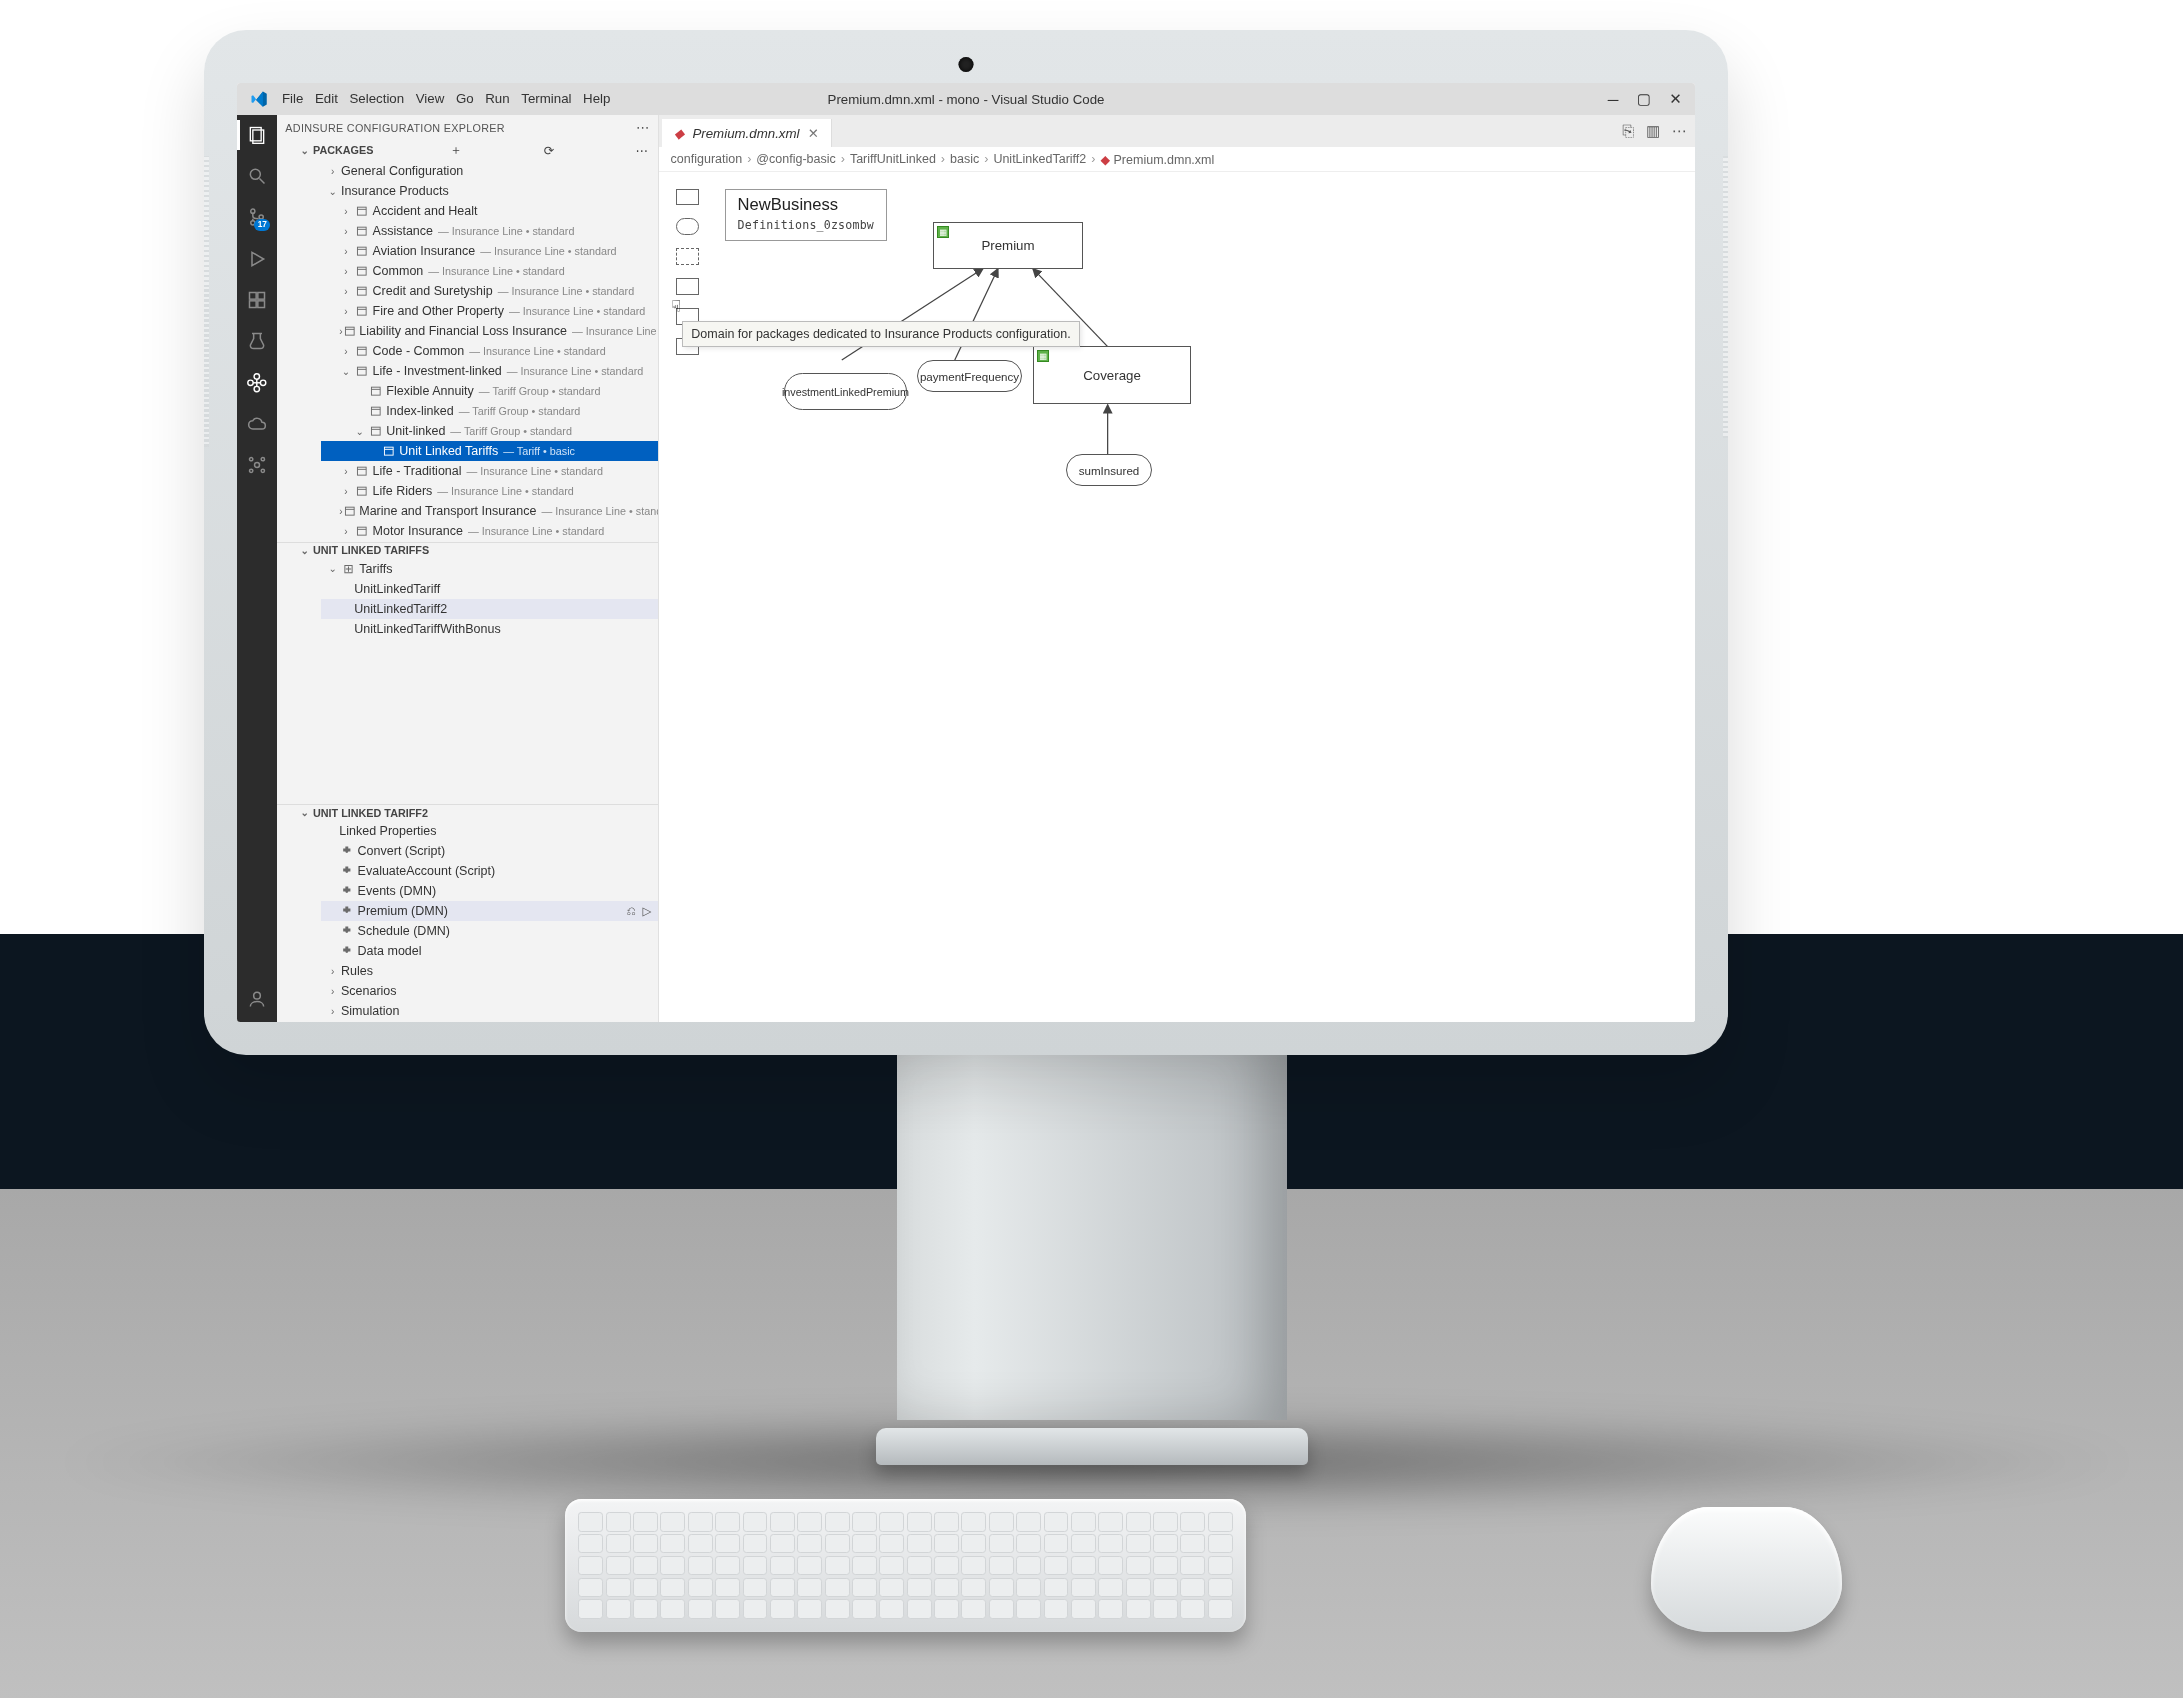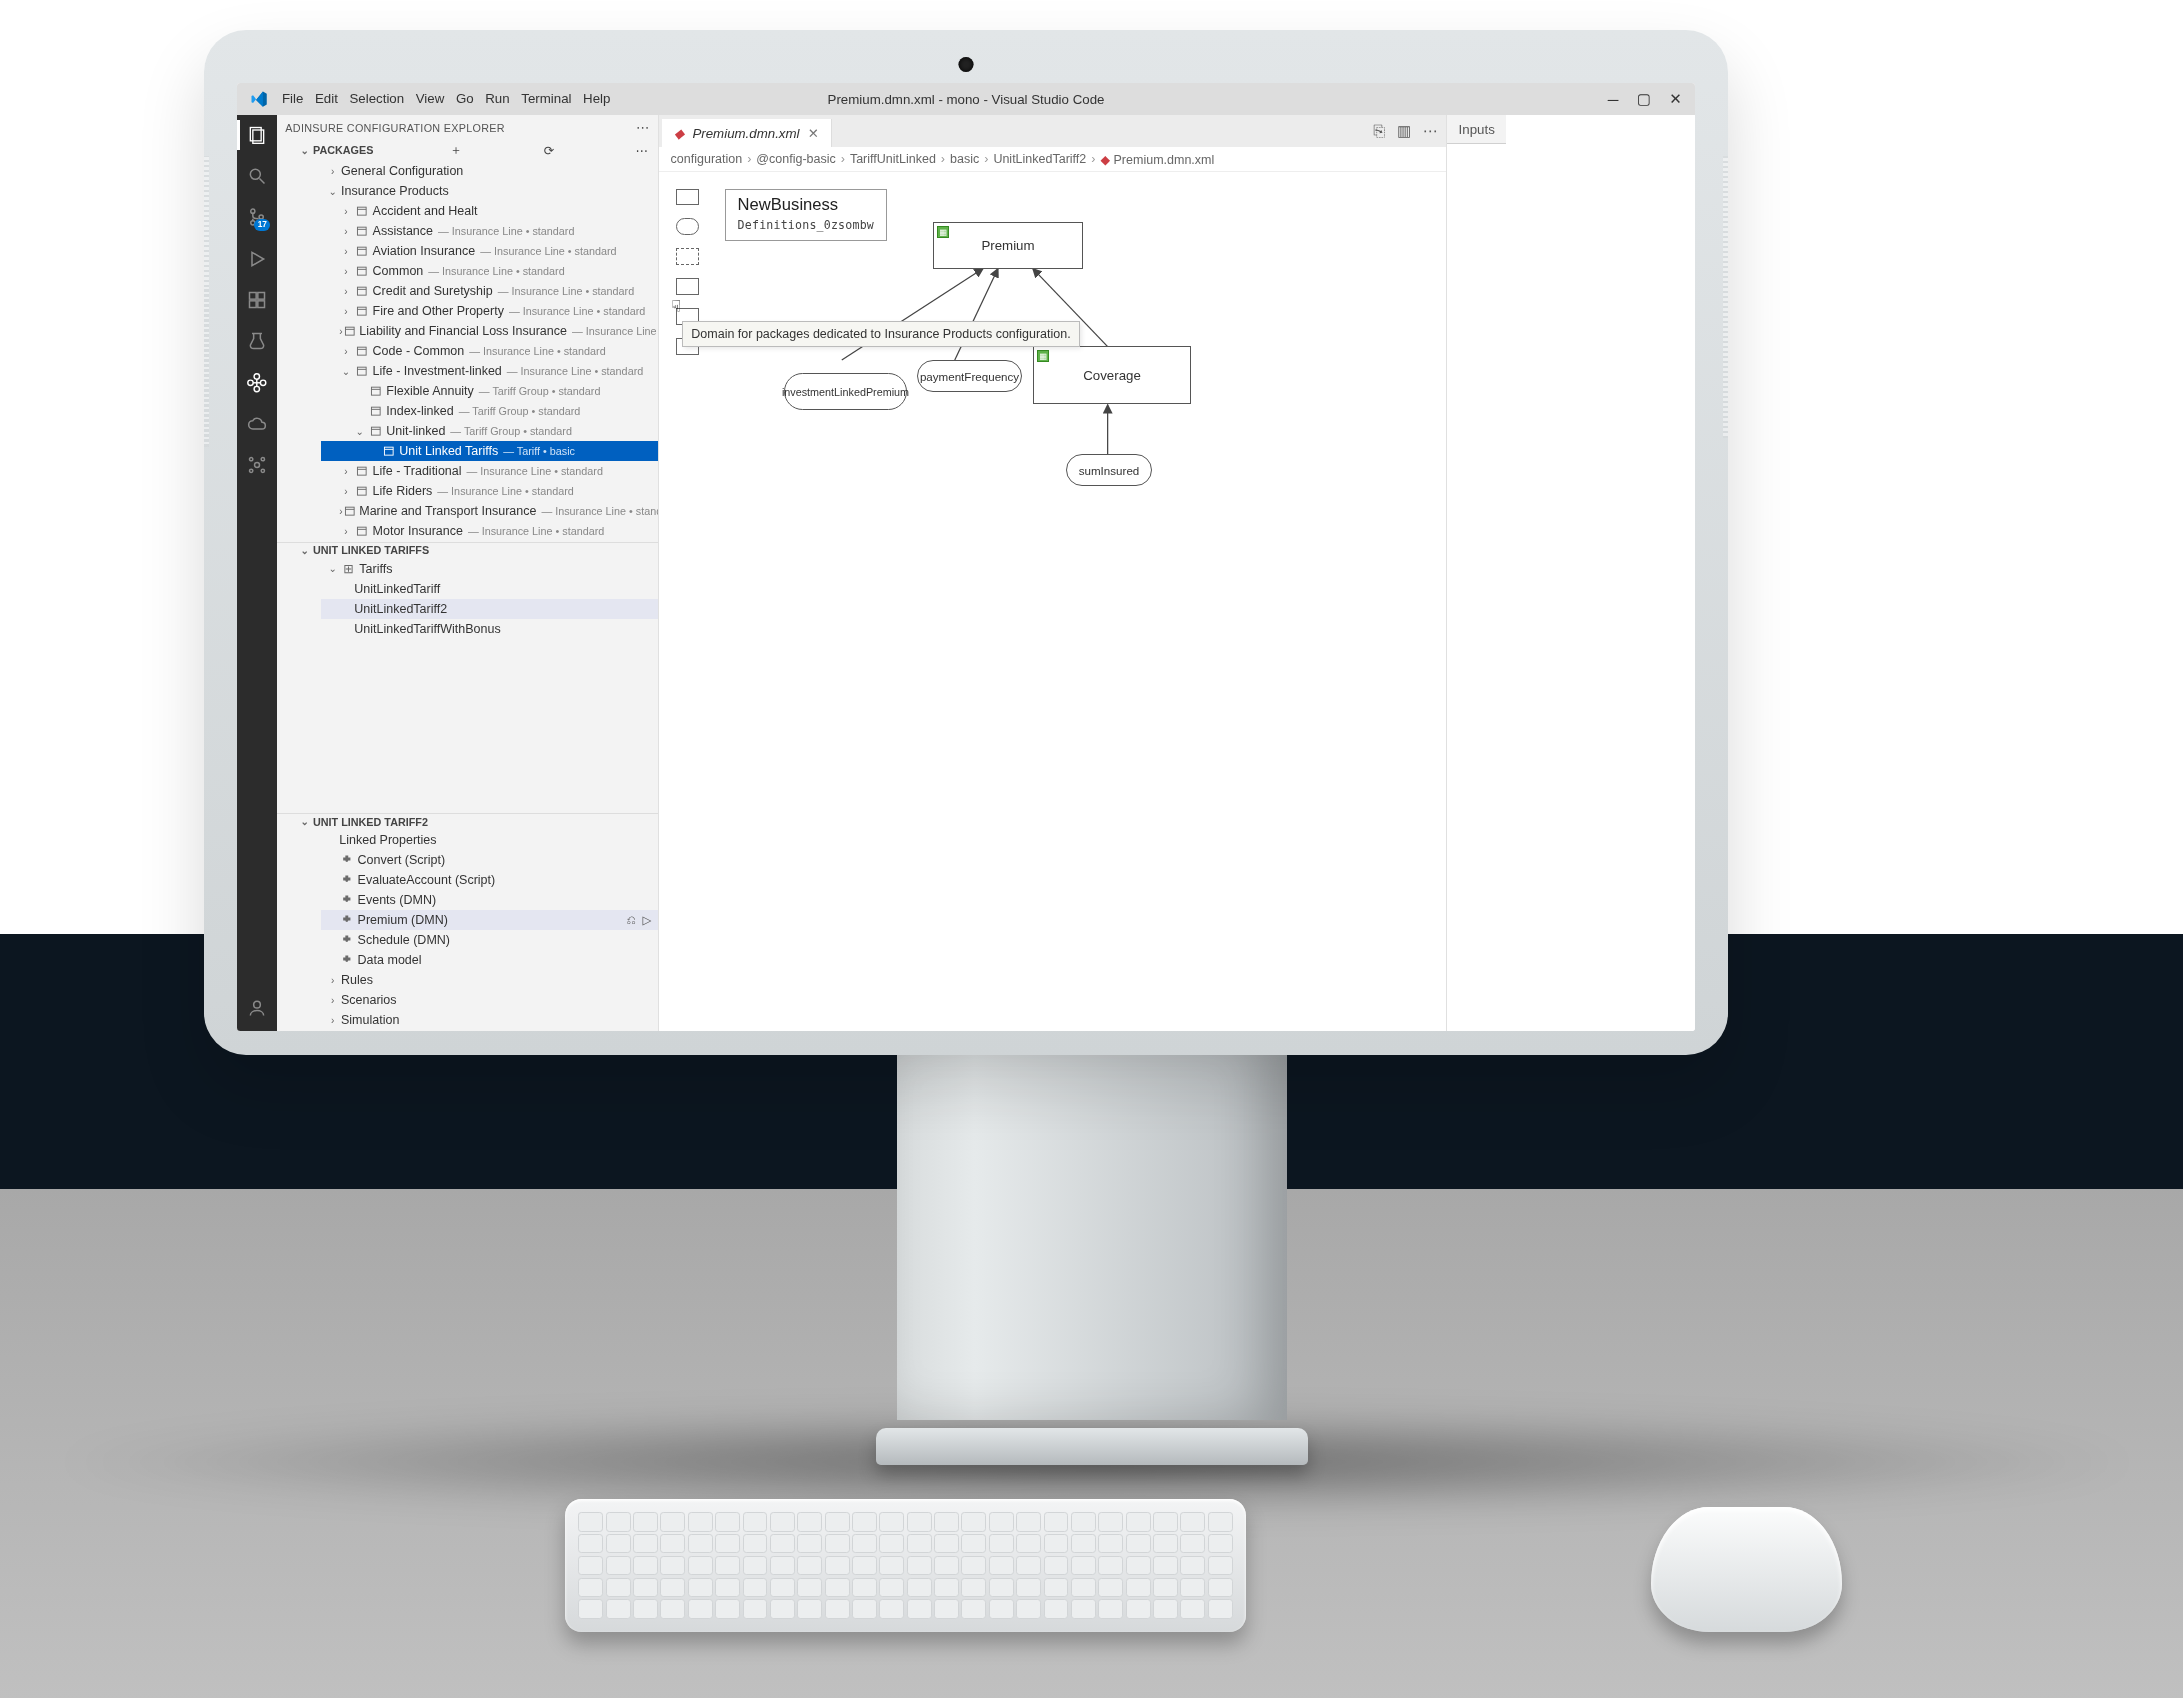--- a/index.html
+++ b/index.html
@@ -1,19 +1,19 @@
 <!DOCTYPE html>
 <html style="font-size:13.3px"><head>
 <meta charset="utf-8">
 <style>
 * { margin:0; padding:0; box-sizing:border-box; font-family:"Segoe UI",Arial,sans-serif; }
 body { background:linear-gradient(180deg,#fff 0%,#fff 55%,#0c1620 55%,#0c1620 70%,#a8a8a8 70%,#c0c0c0 100%); width:2183px; height:1698px; position:relative; overflow:hidden; }
 
 
-.monitor { position:absolute; left:204px; top:30px; width:1524px; height:1025px; background:linear-gradient(180deg,#e2e6e8,#cfd4d6); border-radius:42px; box-shadow:0 33px 66px rgba(0,0,0,.15); padding:53px 33px 24px 33px; }
+.monitor { position:absolute; left:204px; top:30px; width:1524px; height:1025px; background:linear-gradient(180deg,#e2e6e8,#cfd4d6); border-radius:42px; box-shadow:0 33px 66px rgba(0,0,0,.15); padding:53px 33px 33px 33px; }
 .camera { position:absolute; top:26.6px; left:50%; width:15px; height:15px; background:#222; border-radius:50%; transform:translateX(-50%); box-shadow:inset 0 0 5px #000; }
 .screen { width:100%; height:100%; background:#fff; border-radius:3.3px; overflow:hidden; position:relative; font-size:16.6px; color:#333; }
 
 .stand-neck { position:absolute; left:50%; top:1030px; width:390px; height:390px; transform:translateX(-50%); background:linear-gradient(90deg,#d8dcdd 0%,#e6eaeb 20%,#b8bdc0 100%); border-radius:5px 5px 0 0; box-shadow:inset -25px 0 50px rgba(0,0,0,.18); }
 .stand-base { position:absolute; left:50%; bottom:233px; width:432px; height:37px; transform:translateX(-50%); background:linear-gradient(180deg,#e2e6e8,#b5babd); border-radius:10px 10px 5px 5px; box-shadow:0 10px 16.6px rgba(0,0,0,.25); }
 .deskshadow { position:absolute; left:42px; top:1412px; width:2110px; height:100px; background:radial-gradient(ellipse at center,rgba(0,0,0,.45),transparent 70%); filter:blur(16.6px); }
 
 .keyboard { position:absolute; left:565px; bottom:66px; width:681px; height:133px; background:linear-gradient(180deg,#f3f4f5,#d6d9db); border-radius:16.6px; box-shadow:0 11.6px 20px rgba(0,0,0,.25), inset 0 1.7px 3.3px #fff; }
 .kb-keys { display:grid; grid-template-columns:repeat(24,1fr); grid-template-rows:repeat(5,1fr); gap:2.5px; padding:13.3px; height:100%; }
 .kb-keys div { background:#eceeef; border-radius:3.3px; border:0.8px solid #d2d5d7; }
@@ -719,23 +719,20 @@
           </div>
           <div class="node round" style="left:258px; top:188px; width:105px; height:32px; font-size:11.6px;">
             <span>paymentFrequency</span>
           </div>
           <div class="node round" style="left:407px; top:282px; width:86px; height:32px; font-size:11.6px;">
             <span>sumInsured</span>
           </div>
         </div>
       </div>
 
-      <div class="rightpanel">
-        <div class="rp-tab">Inputs</div>
-      </div>
     </div>
 
     <span class="cursorhand">☟</span>
     <div class="tooltip">Domain for packages dedicated to Insurance Products configuration.</div>
 
   </div>
 </div>
 
 
 </body></html>

